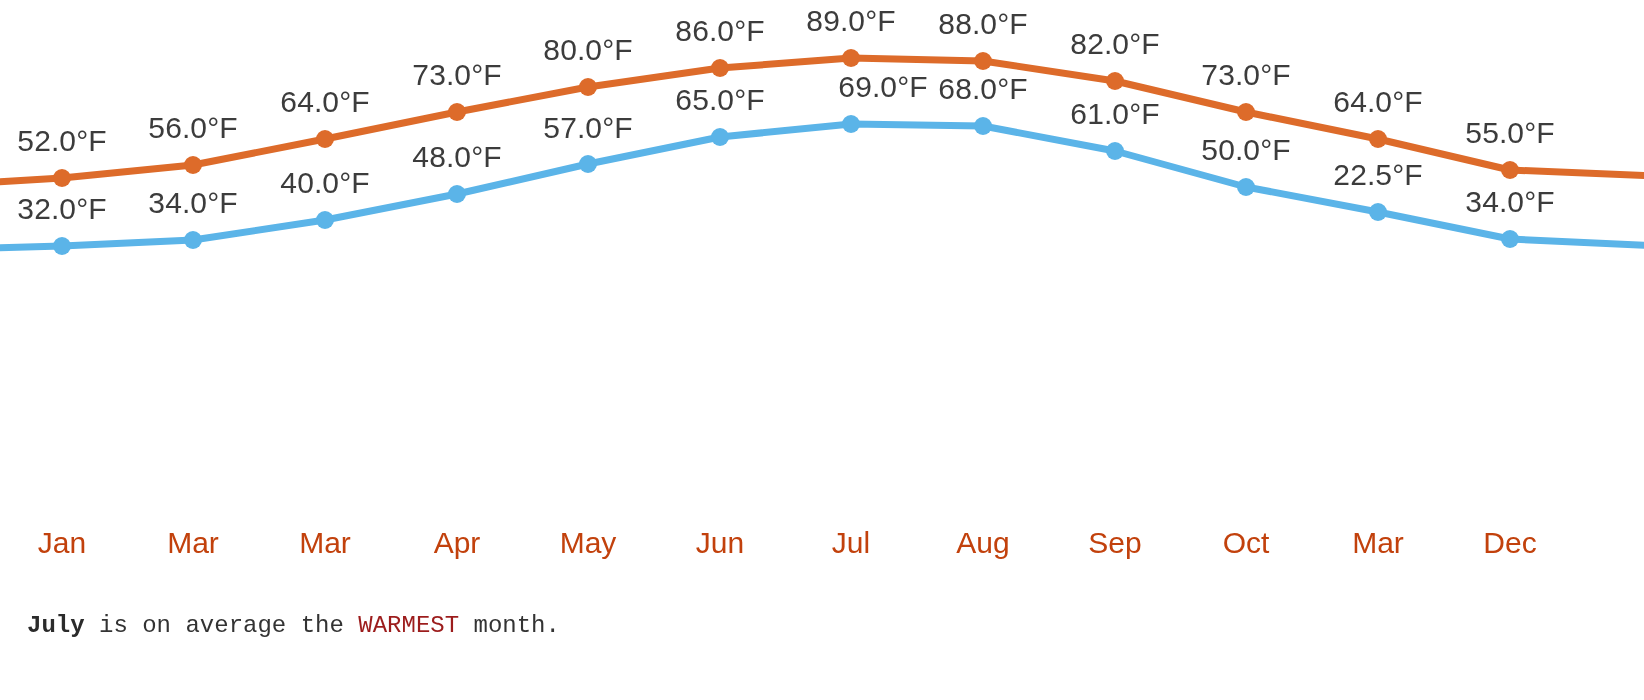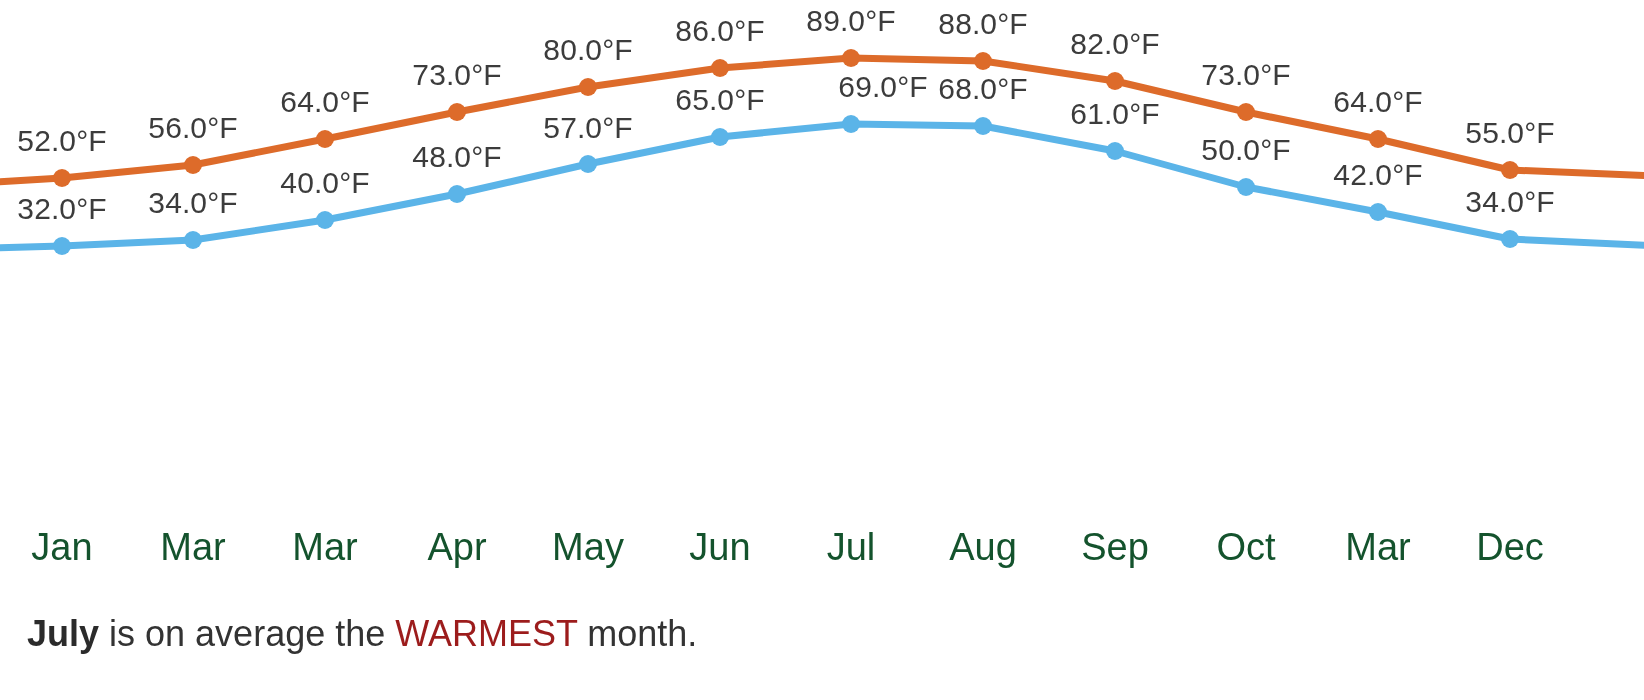--- a/index.html
+++ b/index.html
@@ -70,40 +70,40 @@
     top: 528px;
     width: 1644px;
     height: 48px;
   }
   .month-label {
     position: absolute;
     top: 0;
     transform: translateX(-50%);
     white-space: nowrap;
     font-family: "Liberation Sans", sans-serif;
-    font-size: 38px;
+    font-size: 30px;
     font-weight: 400;
-    color: #14532d;
+    color: #c2410c;
     line-height: 1;
   }
 
   
   #captions {
     position: absolute;
     left: 0;
     top: 612px;
     width: 1644px;
     height: 48px;
   }
   .caption {
     position: absolute;
     top: 0;
     white-space: nowrap;
-    font-family: Liberation Sans, sans-serif;
-    font-size: 36px;
+    font-family: Liberation Mono, monospace;
+    font-size: 24px;
     font-weight: 400;
     color: #333333;
     line-height: 1.2;
   }
   #caption-warmest { left: 27px; }
   #caption-coolest { left: 783px; }
 
   .caption .month-name {
     font-weight: 700;
     color: #2b2b2b;
@@ -171,21 +171,21 @@
         <div class="point-label" style="left: 62px; top: 224px;">32.0°F</div>
         <div class="point-label" style="left: 193px; top: 218px;">34.0°F</div>
         <div class="point-label" style="left: 325px; top: 198px; text-align: center;">40.0°F</div>
         <div class="point-label" style="left: 457px; top: 172px;">48.0°F</div>
         <div class="point-label" style="left: 588px; top: 143px; text-align: right;">57.0°F</div>
         <div class="point-label" style="left: 720px; top: 115px;">65.0°F</div>
         <div class="point-label" style="left: 851px; top: 102px; margin-left: 32px;">69.0°F</div>
         <div class="point-label" style="left: 983px; top: 104px;">68.0°F</div>
         <div class="point-label" style="left: 1115px; top: 129px;">61.0°F</div>
         <div class="point-label" style="left: 1246px; top: 165px;">50.0°F</div>
-        <div class="point-label" style="left: 1378px; top: 190px;">42.0°F</div>
+        <div class="point-label" style="left: 1378px; top: 190px;">22.5°F</div>
         <div class="point-label" style="left: 1510px; top: 217px;">34.0°F</div>
       </div>
   </div>
 
   <div id="month-axis">
       <div class="month-label" style="left: 62px;">Jan</div>
       <div class="month-label" style="left: 193px;">Mar</div>
       <div class="month-label" style="left: 325px;">Mar</div>
       <div class="month-label" style="left: 457px;">Apr</div>
       <div class="month-label" style="left: 588px;">May</div>

